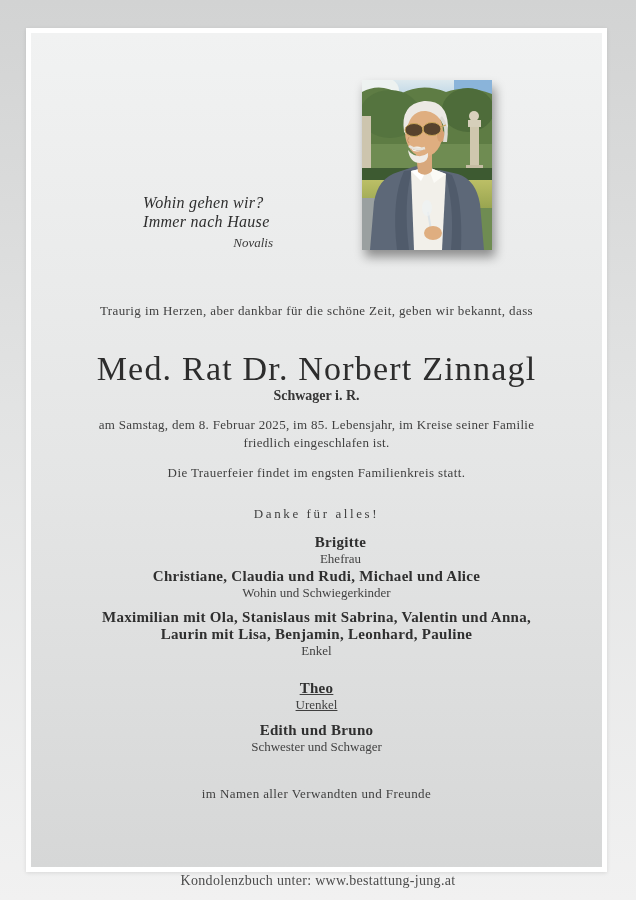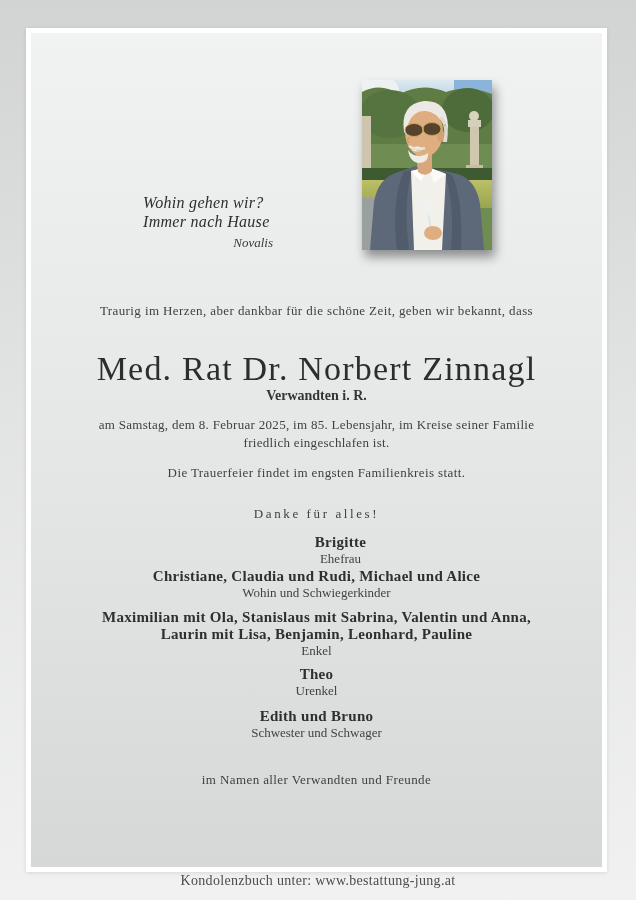--- a/index.html
+++ b/index.html
@@ -58,21 +58,21 @@
   .passing { margin-top: 12px; }
   .passing div { font-size: 13px; line-height: 18px; letter-spacing: 0.3px; }
   .ceremony { margin-top: 13px; }
   .thanks { margin-top: 25px; font-size: 13px; line-height: 16px; letter-spacing: 2.6px; }
   .m-names { font-size: 15px; line-height: 18px; font-weight: bold; color: #2f2f2f; letter-spacing: 0.3px; }
   .m-names.two-line { line-height: 17px; }
   .m-rel { font-size: 13px; line-height: 16px; color: #424242; }
   .mt-b { margin-top: 11px; padding-left: 48px; }
   .mt-c { }
   .mt-m { margin-top: 8px; }
-  .mt-t { margin-top: 6px; }
+  .mt-t { margin-top: 20px; text-decoration: underline; }
   .mt-e { margin-top: 8px; }
   .closing { margin-top: 31px; }
   .footer {
     position: absolute;
     left: 0; right: 0; top: 874px;
     text-align: center;
     font-size: 14px; line-height: 13px;
     color: #4c4c4c; letter-spacing: 0.3px;
   }
 </style>
@@ -147,21 +147,21 @@
             <ellipse cx="71" cy="153" rx="9" ry="7" fill="#dfae80"></ellipse>
           </g>
         </g>
       </svg>
     </div>
 
     <div class="text-col">
       <div class="body-line">Traurig im Herzen, aber dankbar für die schöne Zeit, geben wir bekannt, dass</div>
 
       <div class="deceased-name">Med. Rat Dr. Norbert Zinnagl</div>
-      <div class="deceased-title">Verwandten i. R.</div>
+      <div class="deceased-title">Schwager i. R.</div>
 
       <div class="passing">
         <div>am Samstag, dem 8. Februar 2025, im 85. Lebensjahr, im Kreise seiner Familie</div>
         <div>friedlich eingeschlafen ist.</div>
       </div>
 
       <div class="body-line ceremony">Die Trauerfeier findet im engsten Familienkreis statt.</div>
 
       <div class="thanks">Danke für alles!</div>
 

